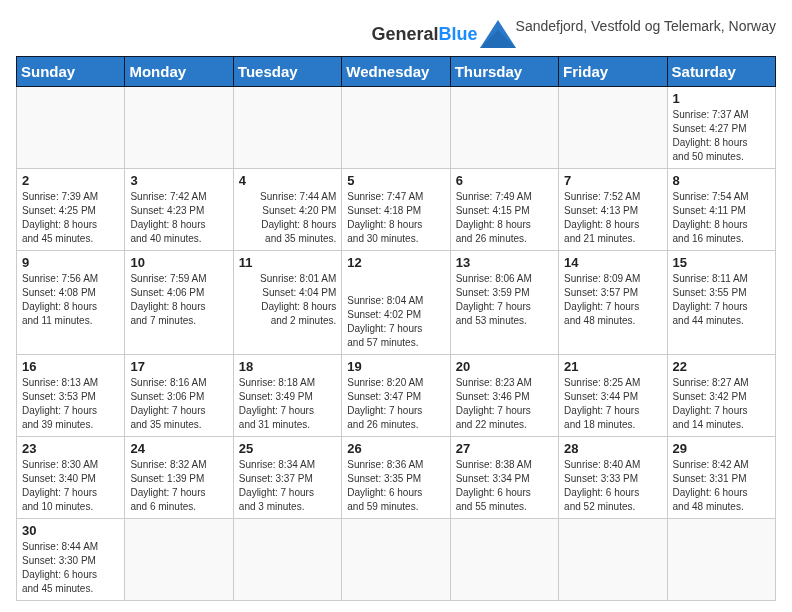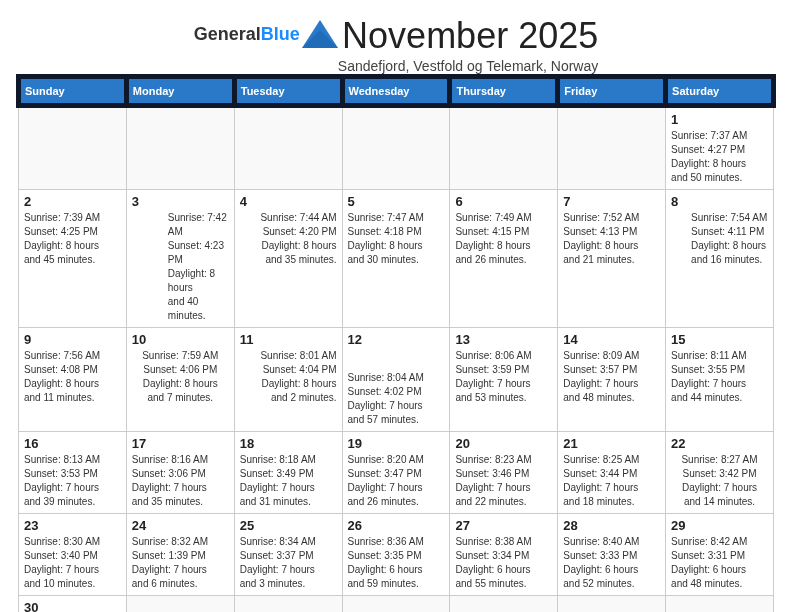--- a/index.html
+++ b/index.html
@@ -5,22 +5,23 @@
     * { box-sizing: border-box; margin: 0; padding: 0; }
     body {
       font-family: Arial, sans-serif;
       background: #fff;
       width: 792px;
       min-height: 612px;
       padding: 16px;
     }
     .header-area {
       display: flex;
-      justify-content: center;
+      justify-content: flex-end;
       align-items: flex-start;
+      margin-bottom: 8px;
     }
     .logo {
       display: flex;
       align-items: center;
       margin-top: 4px;
     }
     .logo-text {
       font-size: 18px;
       font-weight: bold;
       color: #333;
@@ -48,25 +49,25 @@
       margin-top: 2px;
     }
     .calendar {
       width: 100%;
       border-collapse: collapse;
       border: 1px solid #ccc;
     }
     .calendar th {
       background-color: #2979c8;
       color: #fff;
-      font-size: 11px;
+      font-size: 15px;
       font-weight: bold;
       padding: 6px 4px;
       text-align: left;
-      border: 5px solid #0f172a;
+      border: 1px solid #0f172a;
     }
     .calendar td {
       vertical-align: top;
       border: 1px solid #ccc;
       padding: 4px 5px;
       width: 108px;
       min-height: 70px;
       font-size: 10.5px;
       color: #333;
     }
@@ -95,21 +96,20 @@
   <div class="logo">
     <span class="logo-text">
       <span>General</span><span class="logo-blue">Blue</span>
     </span>
     <svg class="logo-icon" viewBox="0 0 36 28">
       <polygon points="0,28 18,0 36,28" fill="#2979c8"></polygon>
       <polygon points="0,28 18,10 36,28" fill="#1a5fa8" opacity="0.5"></polygon>
     </svg>
   </div>
   <div class="title-area">
-    <div class="month-title">November 2025</div>
     <div class="subtitle">Sandefjord, Vestfold og Telemark, Norway</div>
   </div>
 </div>
 
 <table class="calendar">
   <thead>
     <tr>
     <th>Sunday</th>
         <th>Monday</th>
         <th>Tuesday</th>
@@ -138,21 +138,21 @@
       <tr>
         <td>
           <div class="day-number">2</div>
           <div class="day-info" style="white-space: pre-line;">Sunrise: 7:39 AM
 Sunset: 4:25 PM
 Daylight: 8 hours
 and 45 minutes.</div>
         </td>
         <td>
           <div class="day-number">3</div>
-          <div class="day-info" style="white-space: pre-line; margin-left: 36px;">Sunrise: 7:42 AM
+          <div class="day-info" style="white-space: pre-line;">Sunrise: 7:42 AM
 Sunset: 4:23 PM
 Daylight: 8 hours
 and 40 minutes.</div>
         </td>
         <td>
           <div class="day-number">4</div>
           <div class="day-info" style="white-space: pre-line; text-align: right;">Sunrise: 7:44 AM
 Sunset: 4:20 PM
 Daylight: 8 hours
 and 35 minutes.</div>
@@ -173,37 +173,37 @@
         </td>
         <td>
           <div class="day-number">7</div>
           <div class="day-info" style="white-space: pre-line;">Sunrise: 7:52 AM
 Sunset: 4:13 PM
 Daylight: 8 hours
 and 21 minutes.</div>
         </td>
         <td>
           <div class="day-number">8</div>
-          <div class="day-info" style="white-space: pre-line; margin-left: 20px;">Sunrise: 7:54 AM
+          <div class="day-info" style="white-space: pre-line;">Sunrise: 7:54 AM
 Sunset: 4:11 PM
 Daylight: 8 hours
 and 16 minutes.</div>
         </td>
       </tr>
       <tr>
         <td>
           <div class="day-number">9</div>
           <div class="day-info" style="white-space: pre-line;">Sunrise: 7:56 AM
 Sunset: 4:08 PM
 Daylight: 8 hours
 and 11 minutes.</div>
         </td>
         <td>
           <div class="day-number">10</div>
-          <div class="day-info" style="white-space: pre-line; text-align: center;">Sunrise: 7:59 AM
+          <div class="day-info" style="white-space: pre-line;">Sunrise: 7:59 AM
 Sunset: 4:06 PM
 Daylight: 8 hours
 and 7 minutes.</div>
         </td>
         <td>
           <div class="day-number">11</div>
           <div class="day-info" style="white-space: pre-line; text-align: right;">Sunrise: 8:01 AM
 Sunset: 4:04 PM
 Daylight: 8 hours
 and 2 minutes.</div>
@@ -275,21 +275,21 @@
         </td>
         <td>
           <div class="day-number">21</div>
           <div class="day-info" style="white-space: pre-line;">Sunrise: 8:25 AM
 Sunset: 3:44 PM
 Daylight: 7 hours
 and 18 minutes.</div>
         </td>
         <td>
           <div class="day-number">22</div>
-          <div class="day-info" style="white-space: pre-line; text-align: center;">Sunrise: 8:27 AM
+          <div class="day-info" style="white-space: pre-line;">Sunrise: 8:27 AM
 Sunset: 3:42 PM
 Daylight: 7 hours
 and 14 minutes.</div>
         </td>
       </tr>
       <tr>
         <td>
           <div class="day-number">23</div>
           <div class="day-info" style="white-space: pre-line;">Sunrise: 8:30 AM
 Sunset: 3:40 PM

